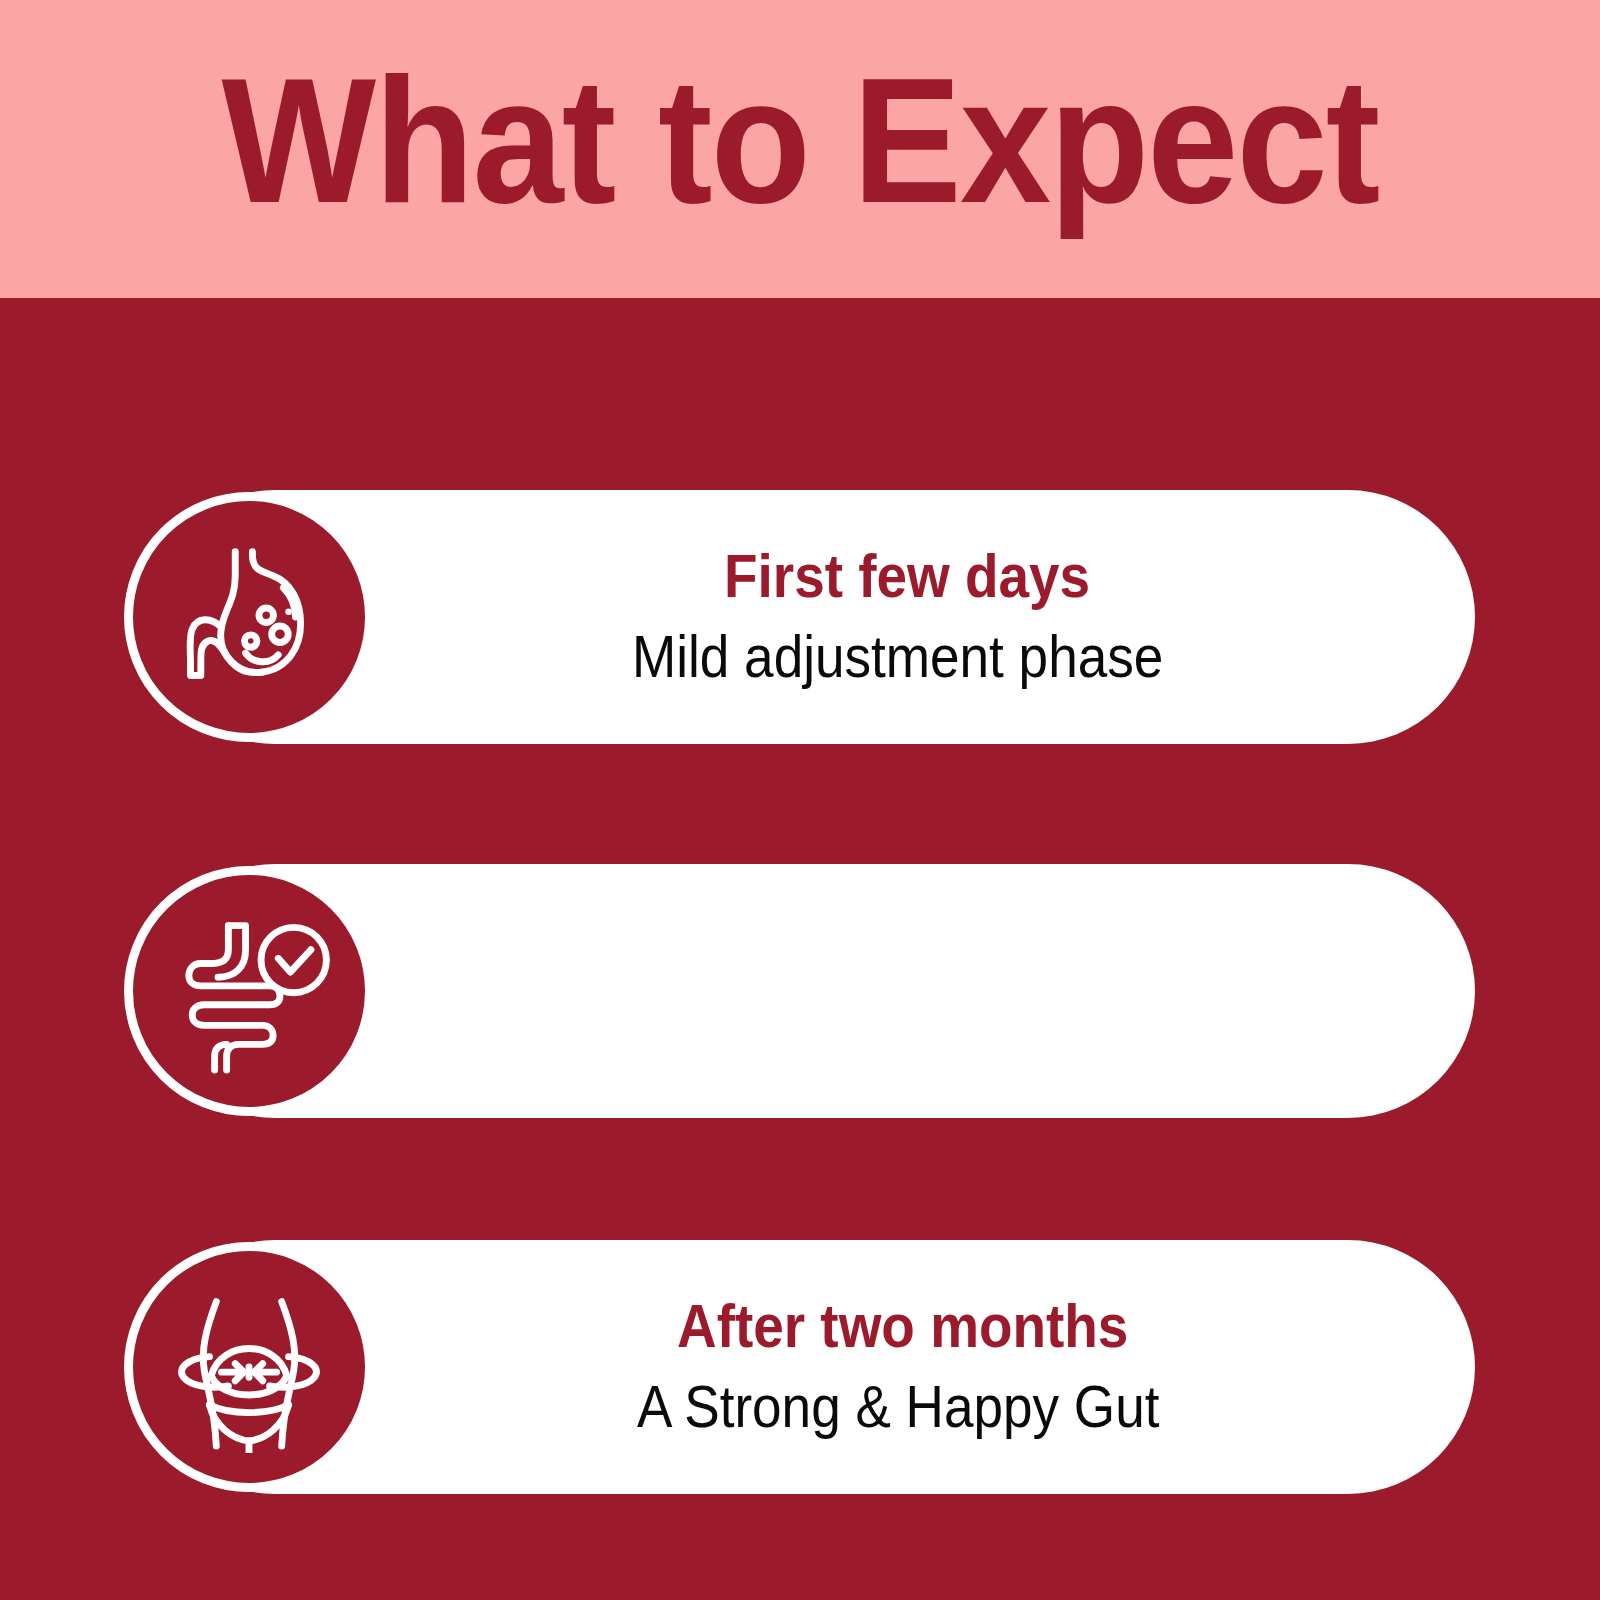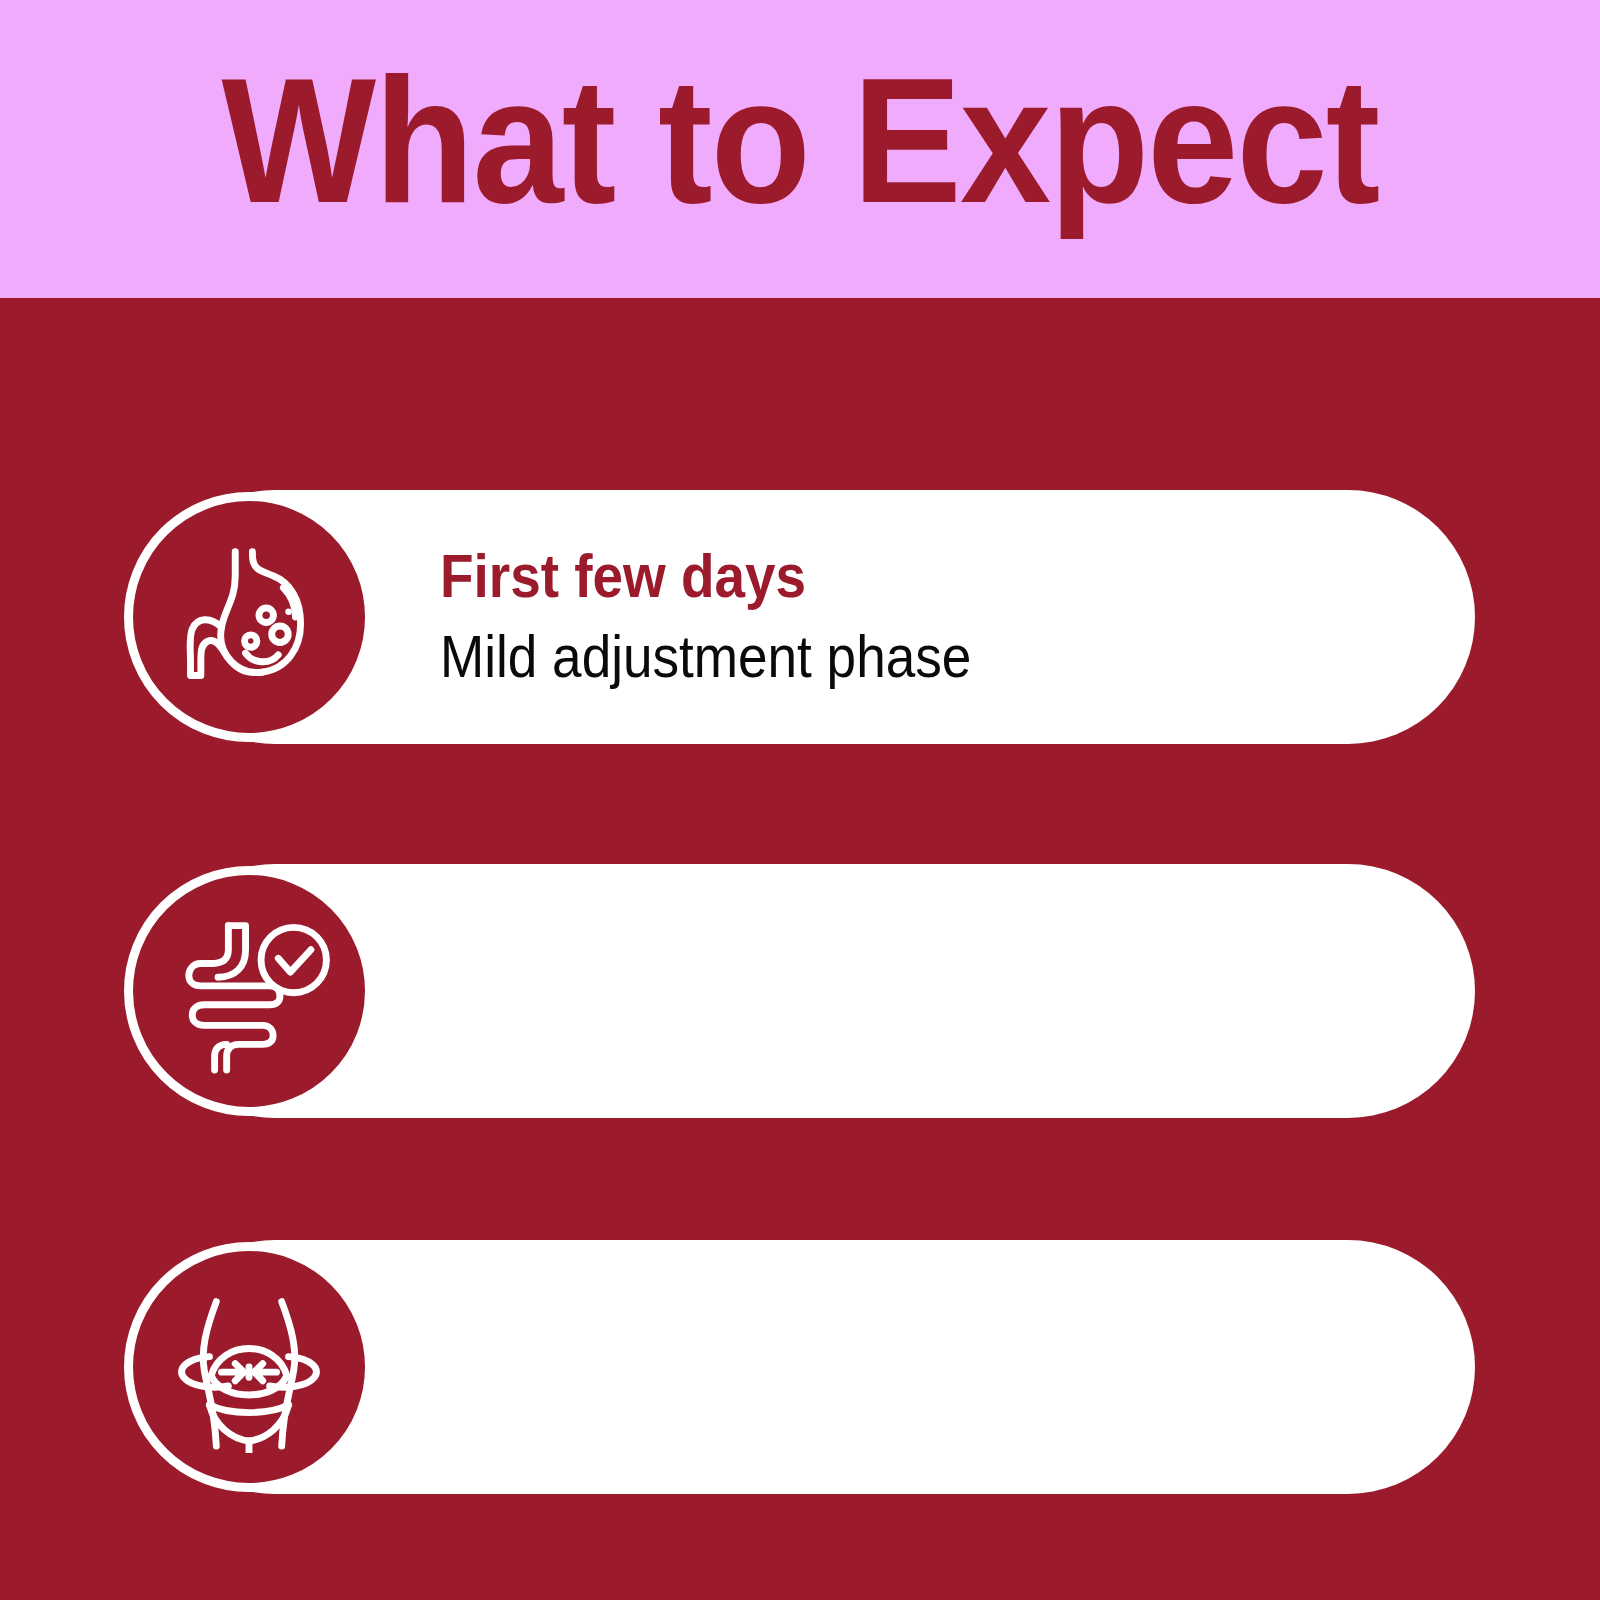--- a/index.html
+++ b/index.html
@@ -21,21 +21,21 @@
     background: #ffffff;
   }
 
   
   #header-band {
     position: absolute;
     left: 0;
     top: 0;
     width: 1600px;
     height: 298px;
-    background: #f0abfc;
+    background: #fca5a5;
   }
 
   #page-title {
     position: absolute;
     left: 0;
     top: 52px;
     width: 1600px;
     text-align: center;
     font-family: "Liberation Sans Narrow", "Liberation Sans", sans-serif;
     font-weight: bold;
@@ -98,20 +98,21 @@
   .card-text {
     position: absolute;
     left: 292px;
     top: 0;
     right: 60px;
     height: 254px;
     display: flex;
     flex-direction: column;
     justify-content: center;
     gap: 16px;
+    align-items: center;
   }
   .card-heading {
     font-family: "Liberation Sans Narrow", "Liberation Sans", sans-serif;
     font-weight: bold;
     font-size: 61px;
     line-height: 1.06;
     color: #9B1B2C;
     white-space: nowrap;
     transform: scaleX(0.9);
     transform-origin: 0 50%;
@@ -196,15 +197,19 @@
         <path d="M34 53 L47 53 M42 48 L47 53 L42 58"></path>
         <path d="M66 53 L53 53 M58 48 L53 53 L58 58"></path>
 
         <path d="M50 50 L50 56"></path>
 
         <path d="M27 72 C38 78 62 78 73 72"></path>
         <path d="M27 72 C30 84 40 92 50 93 C60 92 70 84 73 72"></path>
         <path d="M50 93 L50 100"></path>
       </svg>
     </div>
+    <div class="card-text">
+      <div class="card-heading">After two months</div>
+      <div class="card-sub">A Strong &amp; Happy Gut</div>
+    </div>
   </div>
 
 </div>
 
 </body></html>

